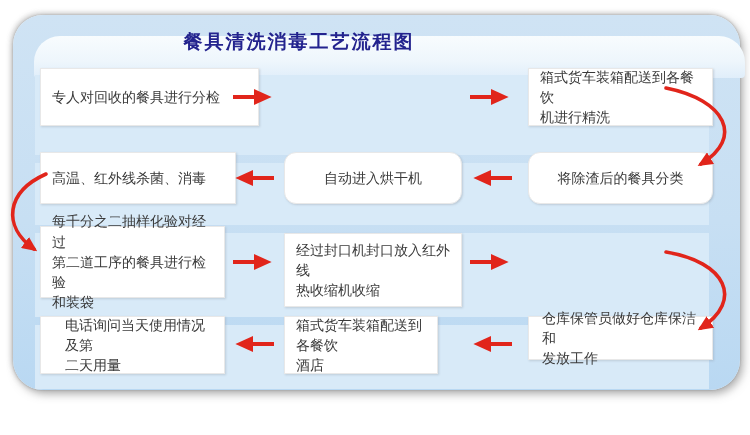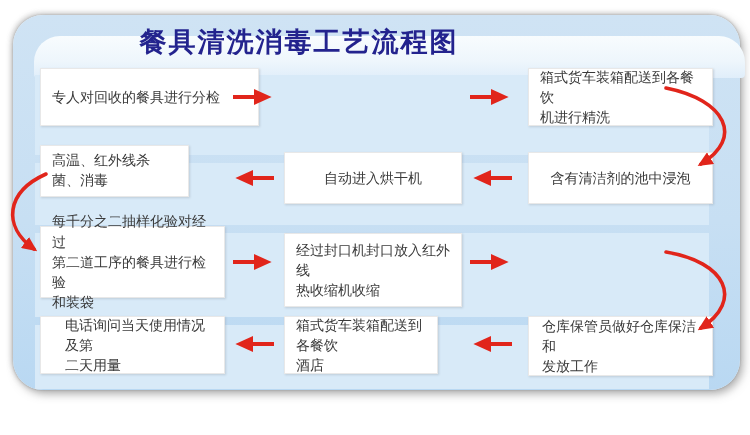--- a/index.html
+++ b/index.html
@@ -20,47 +20,47 @@
     box-shadow:3px 4px 8px rgba(95,95,95,.5), -2px -2px 5px rgba(120,120,120,.35), 0 0 2px rgba(90,90,90,.4);
   }
   .title-band{
     position:absolute;left:21px;top:21px;width:711px;height:42px;
     background:linear-gradient(180deg,#f8fcfe 0%,var(--titleband) 60%,#e0eefa 100%);
     border-radius:26px 26px 4px 4px;
   }
   .page-title{
     position:absolute;left:0;top:20px;width:598px;height:44px;
     text-align:center;line-height:44px;
-    font-size:27px;font-weight:bold;color:var(--title);letter-spacing:2px;
+    font-size:19px;font-weight:bold;color:var(--title);letter-spacing:2px;
   }
   .band{position:absolute;left:22px;width:674px;background:var(--band);}
   .band-1{top:60px;height:80px;}
   .band-2{top:148px;height:62px;}
   .band-3{top:218px;height:84px;}
   .band-4{top:310px;height:64px;}
   .step{
     position:absolute;background:var(--box);
     border:1px solid #e8e8e8;
     box-shadow:1px 1px 2px rgba(140,150,160,.35);
     display:flex;align-items:center;
     font-size:14px;line-height:1.45;color:#3a3a3a;
     padding:0 11px;box-sizing:border-box;
     white-space:pre-line;
   }
-  .step.center{justify-content:center;text-align:center;padding:0 6px;}
+  .step.center{justify-content:center;text-align:center;padding:0 6px;border-radius:12px;}
   .s1 {left:40px; top:68px; width:219px;height:58px;}
   .s2 {left:284px;top:66px; width:178px;height:62px;}
   .s3 {left:528px;top:68px; width:185px;height:58px;}
   .s4 {left:528px;top:152px;width:185px;height:52px;}
   .s5 {left:284px;top:152px;width:178px;height:52px;}
-  .s6 {left:40px; top:145px;width:149px;height:52px;font-family:Liberation Mono, monospace;}
+  .s6 {left:40px; top:152px;width:196px;height:52px;}
   .s7 {left:40px; top:226px;width:185px;height:72px;}
   .s8 {left:284px;top:233px;width:178px;height:74px;}
   .s9 {left:528px;top:233px;width:185px;height:58px;}
-  .s10{left:528px;top:316px;width:185px;height:60px;padding-left:13px;}
+  .s10{left:528px;top:316px;width:185px;height:44px;padding-left:13px;}
   .s11{left:284px;top:316px;width:154px;height:58px;}
   .s12{left:40px; top:316px;width:185px;height:58px;padding-left:24px;}
   svg.arrows{position:absolute;left:0;top:0;pointer-events:none;}
   .arrow{stroke:var(--arrow);fill:none;}
   .ah{fill:var(--arrow);}
 </style>
 </head>
 <body>
 
 <div class="stage">
@@ -70,21 +70,21 @@
     <div class="band band-2"></div>
     <div class="band band-3"></div>
     <div class="band band-4"></div>
   </div>
 
   <div class="page-title">餐具清洗消毒工艺流程图</div>
 
   <div class="step s1">专人对回收的餐具进行分检</div>
   <div class="step s3">箱式货车装箱配送到各餐饮
 机进行精洗</div>
-  <div class="step s4 center">含有清洁剂的池中浸泡</div>
+  <div class="step s4 center">将除渣后的餐具分类</div>
   <div class="step s5 center">自动进入烘干机</div>
   <div class="step s6">高温、红外线杀菌、消毒</div>
   <div class="step s7">每千分之二抽样化验对经过
 第二道工序的餐具进行检验
 和装袋</div>
   <div class="step s8">经过封口机封口放入红外线
 热收缩机收缩</div>
   <div class="step s10">仓库保管员做好仓库保洁和
 发放工作</div>
   <div class="step s11">箱式货车装箱配送到各餐饮

